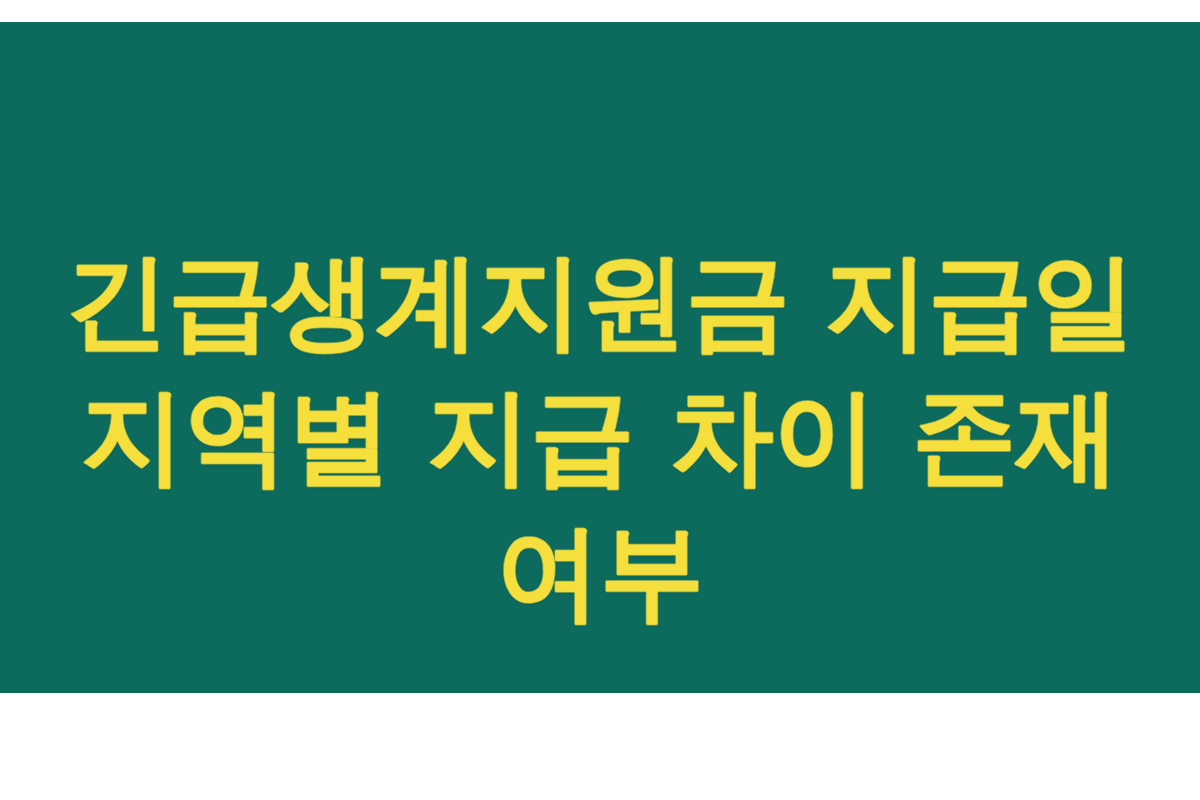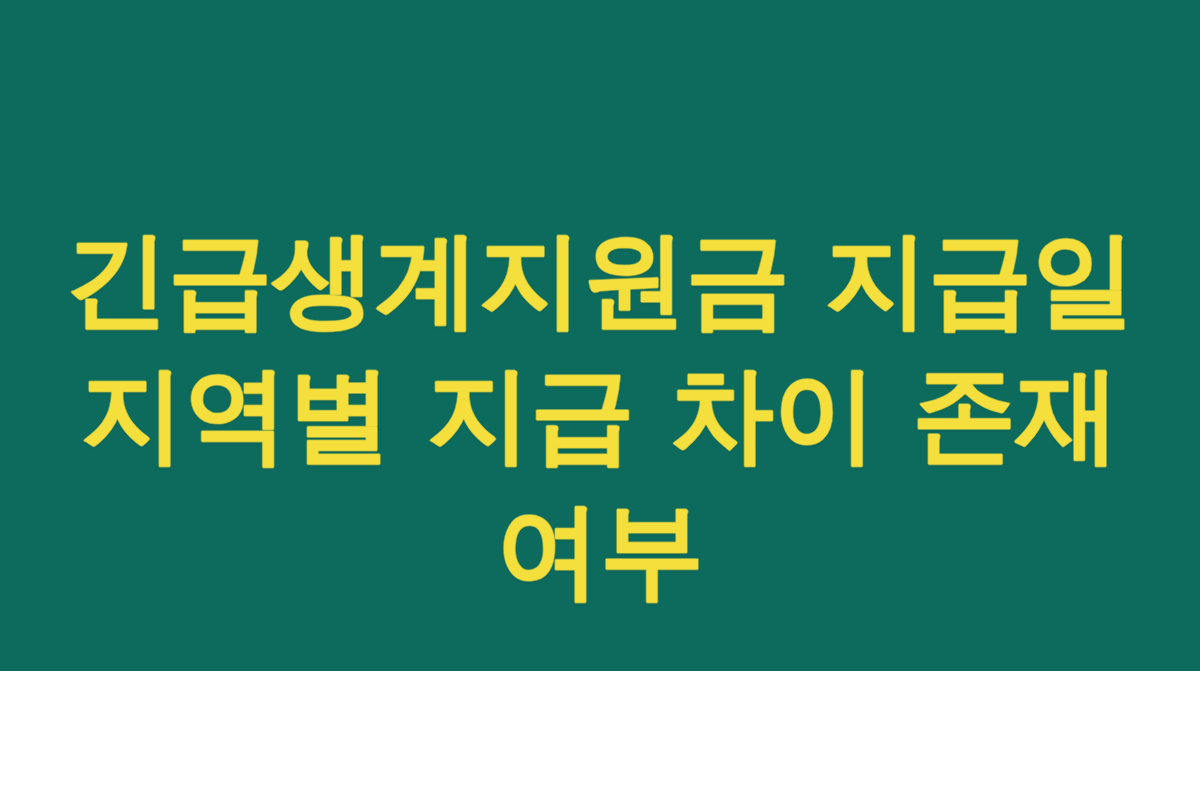--- a/index.html
+++ b/index.html
@@ -17,20 +17,21 @@
 
   #card {
     position: relative;
     width: 1200px;
     height: 671px;
     box-sizing: border-box;
     display: flex;
     align-items: center;
     justify-content: center;
     background: #0d6b5e;
+    margin-top: 22px;
   }
 
   #headline {
     width: 1100px;
     margin: 0;
     padding: 0;
     text-align: center;
     color: #f5df3c;
     font-family: "DejaVu Sans", "Liberation Sans", sans-serif;
     font-weight: 700;

